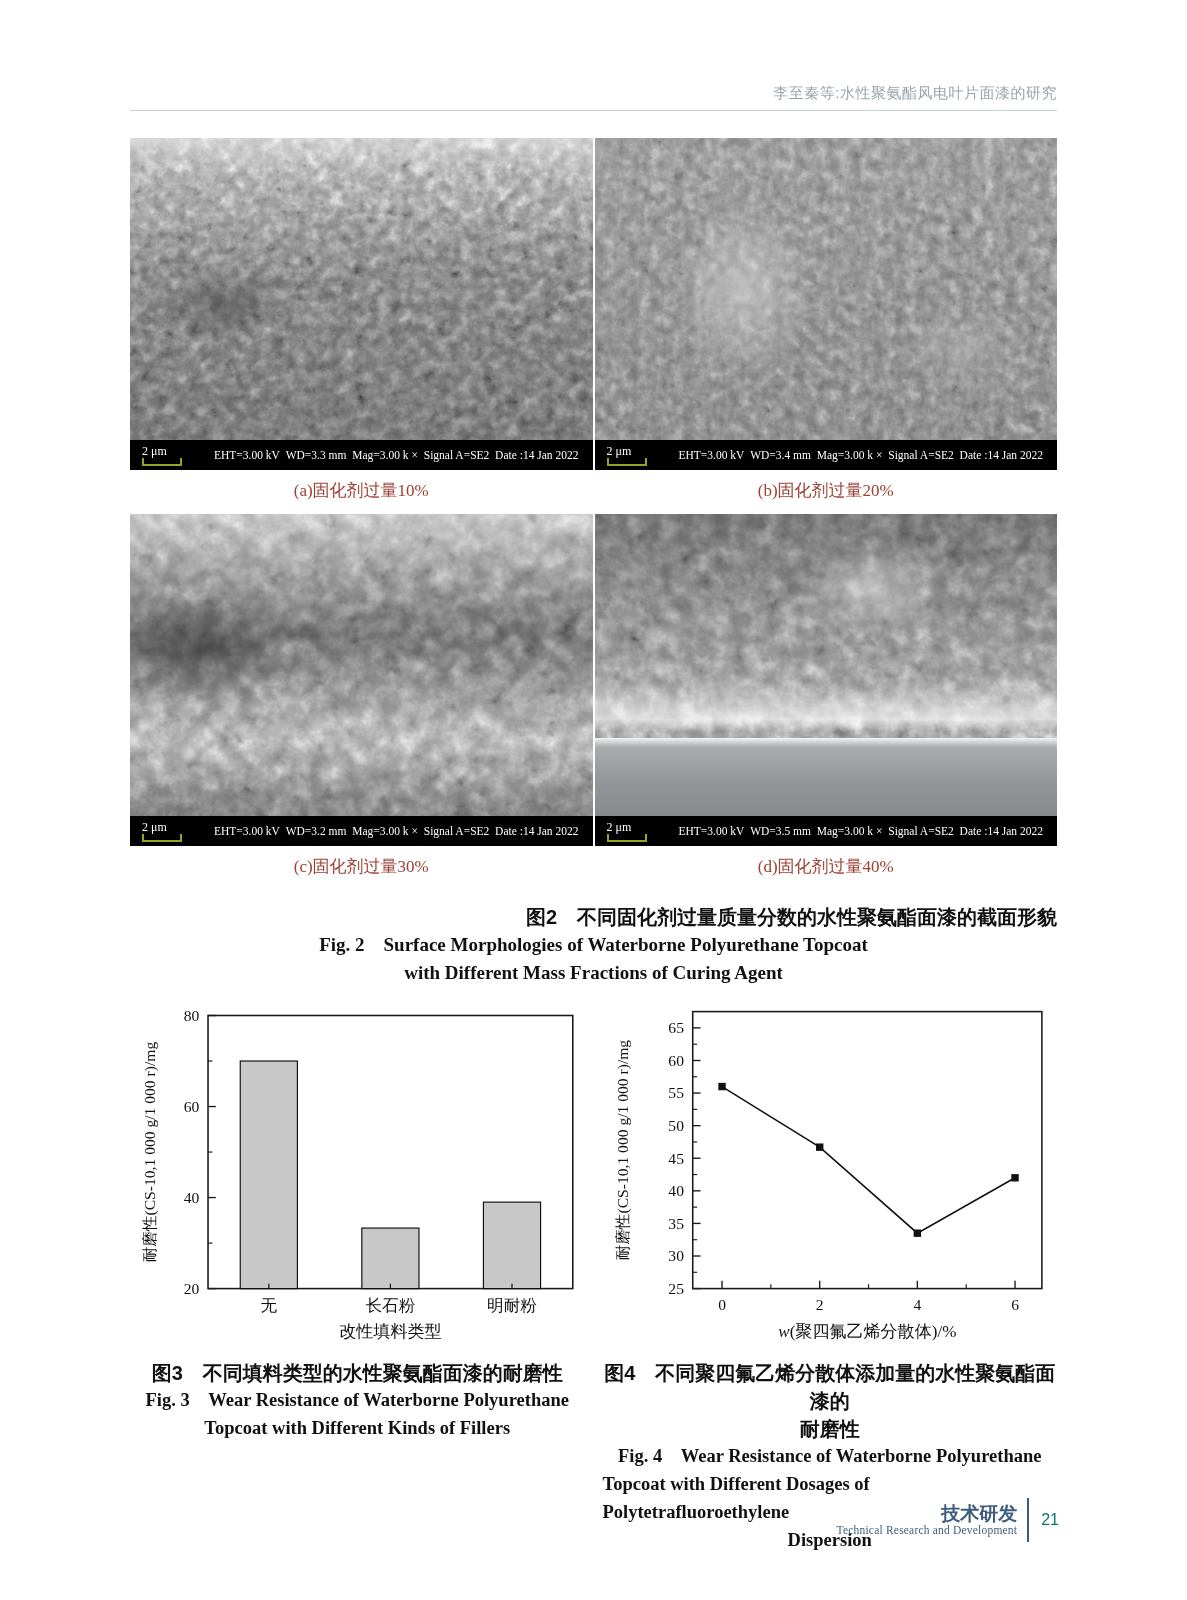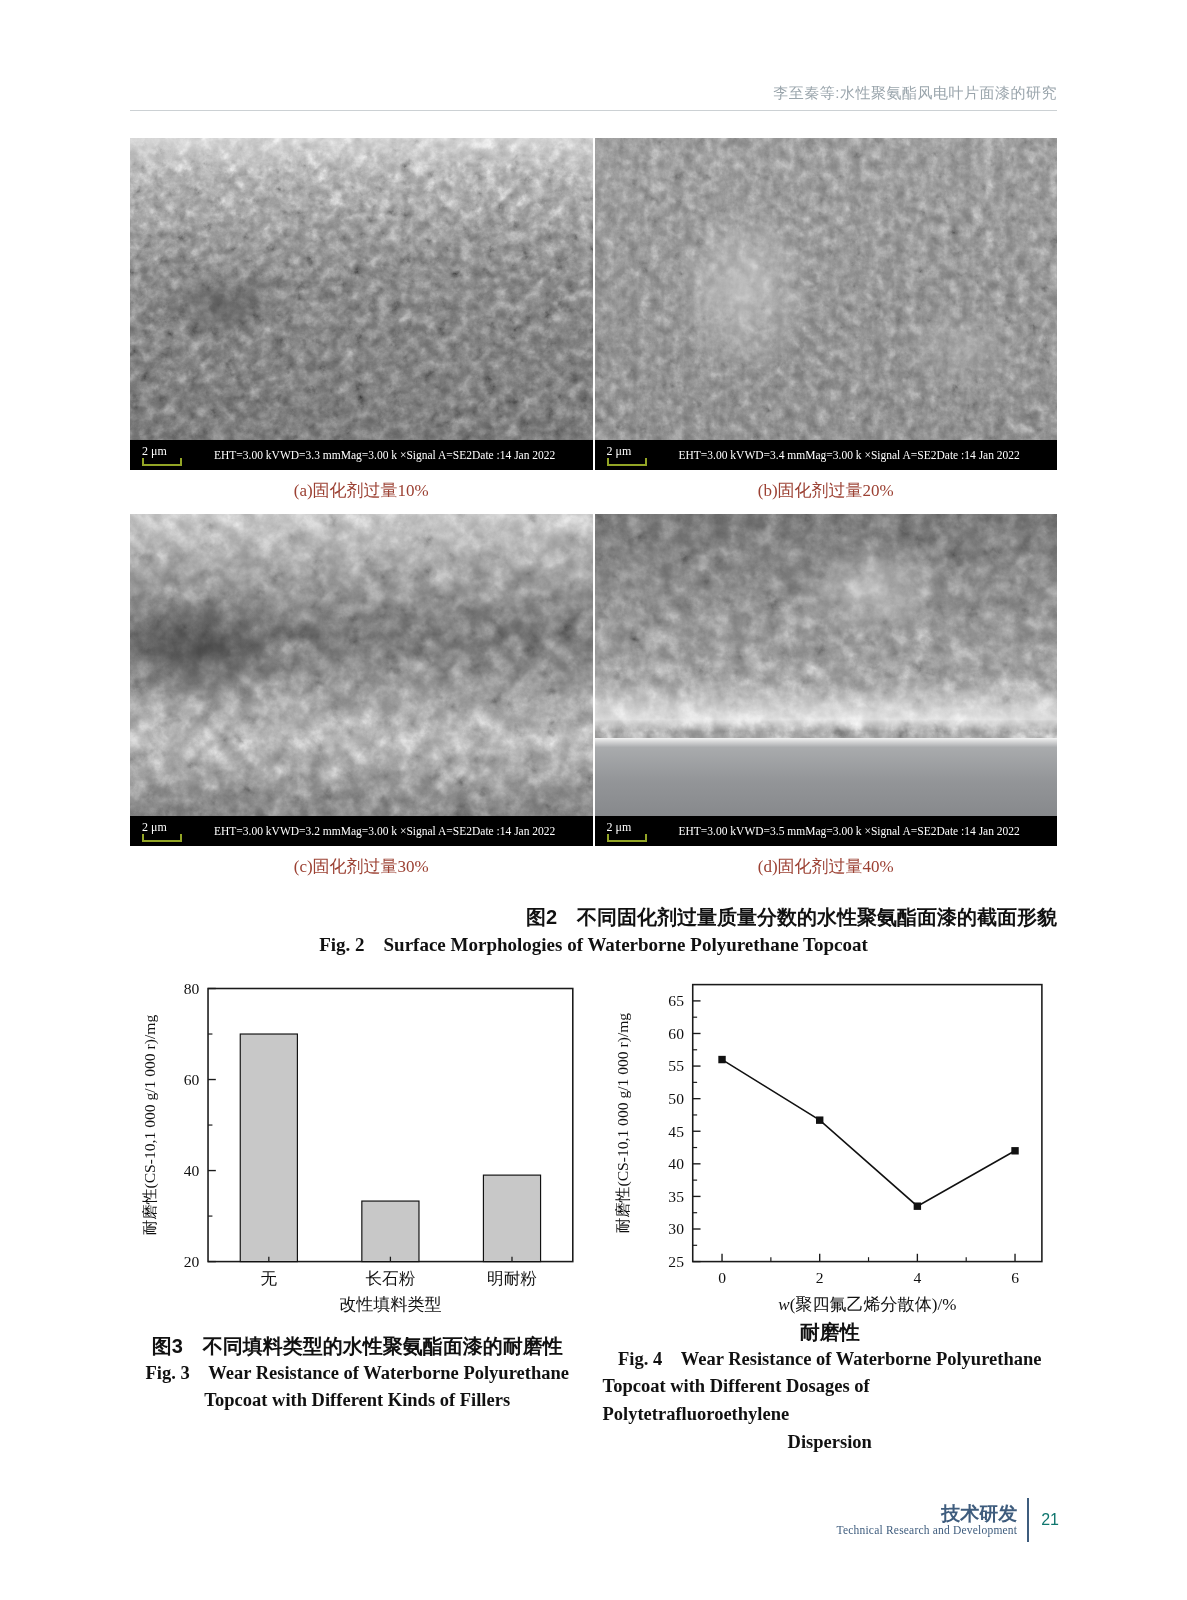--- a/index.html
+++ b/index.html
@@ -36,21 +36,21 @@
   .sem-band{position:absolute;left:0;right:0;bottom:30px;height:78px;
     background:linear-gradient(180deg,#f2f2f2 0%,#a9abad 12%,#939598 55%,#87898c 100%);}
   .meta-bar{
     position:absolute;left:0;right:0;bottom:0;height:30px;background:#000;
     color:#fff;display:flex;align-items:center;font-size:11.5px;
     font-family:"Liberation Serif",serif;white-space:nowrap;
   }
   .scale-wrap{width:72px;padding-left:12px;position:relative;flex:0 0 auto;}
   .scale-text{display:block;line-height:1;margin-bottom:1px;font-size:12px;}
   .scale-bracket{width:36px;height:6px;border-left:2px solid #93a526;border-right:2px solid #93a526;border-bottom:2px solid #93a526;}
-  .meta-fields{display:flex;flex:1;justify-content:flex-start;}
+  .meta-fields{display:flex;flex:1;justify-content:space-between;padding-right:14px;}
   .red-cap{
     text-align:center;color:#9c4133;font-size:17px;margin:9px 0 12px;
     font-family:"Liberation Serif",serif;
   }
   
   .cap-zh{
     text-align:right;font-weight:bold;font-size:20px;margin-top:14px;
     font-family:"Liberation Sans",sans-serif;color:#111;
   }
   .cap-en{
@@ -213,20 +213,21 @@
             <span>Date :14 Jan 2022</span>
           </div>
         </div>
       </div>
       <figcaption class="red-cap">(d)固化剂过量40%</figcaption>
     </figure>
   </div>
 
   <div class="cap-zh">图2　不同固化剂过量质量分数的水性聚氨酯面漆的截面形貌</div>
   <div class="cap-en">Fig. 2　Surface Morphologies of Waterborne Polyurethane Topcoat</div>
+  <div class="cap-en">with Different Mass Fractions of Curing Agent</div>
 
   <div class="charts-row">
     <div class="chart-col">
       <svg class="chart" id="bar-chart" viewBox="0 0 466 358">
           <rect x="80" y="20" width="374" height="280" fill="none" stroke="#1a1a1a" stroke-width="1.6"></rect>
           <line x1="80" y1="300" x2="88" y2="300" stroke="#1a1a1a" stroke-width="1.4"></line>
           <text x="71" y="305.5" text-anchor="end" font-size="16" font-family="&quot;Liberation Serif&quot;, serif" fill="#111">20</text>
           <line x1="80" y1="206.66666666666669" x2="88" y2="206.66666666666669" stroke="#1a1a1a" stroke-width="1.4"></line>
           <text x="71" y="212.16666666666669" text-anchor="end" font-size="16" font-family="&quot;Liberation Serif&quot;, serif" fill="#111">40</text>
           <line x1="80" y1="113.33333333333334" x2="88" y2="113.33333333333334" stroke="#1a1a1a" stroke-width="1.4"></line>
@@ -293,20 +294,21 @@
           <line x1="272.25174825174827" y1="300" x2="272.25174825174827" y2="295.5" stroke="#1a1a1a" stroke-width="1.2"></line>
           <line x1="372.3916083916084" y1="300" x2="372.3916083916084" y2="295.5" stroke="#1a1a1a" stroke-width="1.2"></line>
           <polyline points="122.04195804195804,92.84705882352941 222.18181818181822,154.99294117647057 322.3216783216783,243.2 422.46153846153845,186.39999999999998" fill="none" stroke="#111111" stroke-width="1.6"></polyline>
           <rect x="118.24195804195804" y="89.04705882352941" width="7.6" height="7.6" fill="#111111"></rect>
           <rect x="218.3818181818182" y="151.19294117647055" width="7.6" height="7.6" fill="#111111"></rect>
           <rect x="318.5216783216783" y="239.39999999999998" width="7.6" height="7.6" fill="#111111"></rect>
           <rect x="418.66153846153844" y="182.59999999999997" width="7.6" height="7.6" fill="#111111"></rect>
           <text x="26" y="158" text-anchor="middle" font-size="16" font-family="&quot;Liberation Serif&quot;, serif" fill="#111" transform="rotate(-90 26 158)">耐磨性(CS-10,1 000 g/1 000 r)/mg</text>
           <text x="271" y="350" text-anchor="middle" font-size="17.5" font-family="&quot;Liberation Serif&quot;, serif" fill="#111"><tspan font-style="italic">w</tspan><tspan>(聚四氟乙烯分散体)/%</tspan></text>
         </svg>
+      <div class="chart-cap-zh">图4　不同聚四氟乙烯分散体添加量的水性聚氨酯面漆的</div>
       <div class="chart-cap-zh" style="margin-top:0;">耐磨性</div>
       <div class="chart-cap-en">Fig. 4　Wear Resistance of Waterborne Polyurethane</div>
       <div class="chart-cap-en">Topcoat with Different Dosages of Polytetrafluoroethylene</div>
       <div class="chart-cap-en">Dispersion</div>
     </div>
   </div>
 
   <div class="page-footer">
     <div class="footer-sec">
       <div class="footer-zh">技术研发</div>

